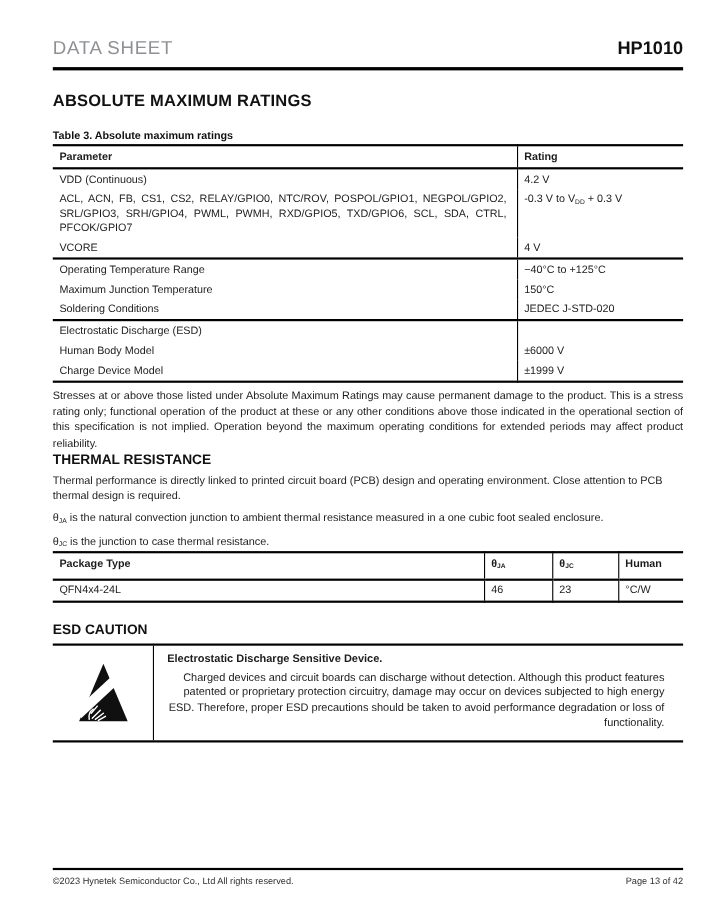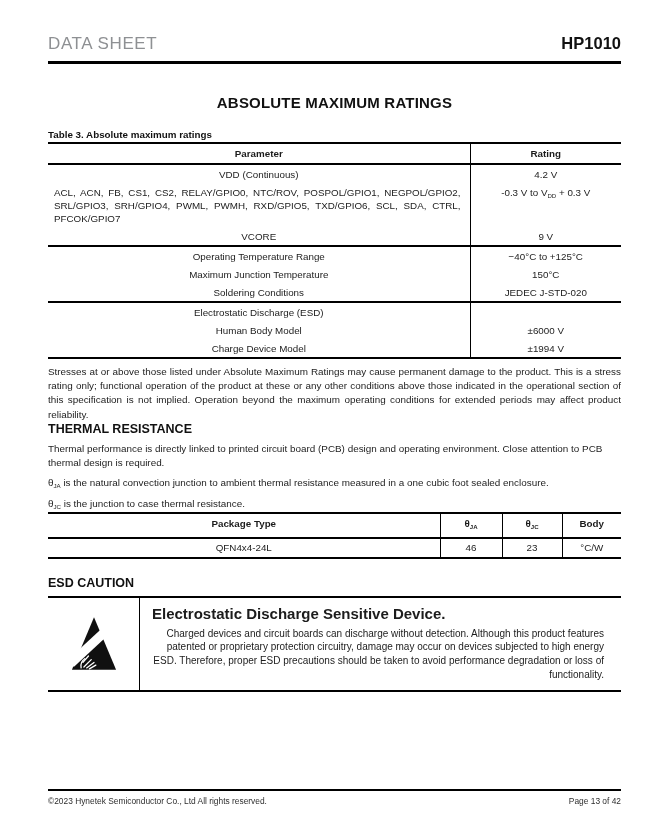--- a/index.html
+++ b/index.html
@@ -17,34 +17,34 @@
   .doc-header {
     display: flex; justify-content: space-between; align-items: baseline;
     border-bottom: 3px solid #000;
     padding-bottom: 7px;
   }
   .doc-type { font-size: 17px; color: #8e9093; letter-spacing: 0.6px; }
   .part-number { font-size: 16.5px; font-weight: bold; color: #111; margin-left: 32px; }
 
   h1.page-title {
     font-size: 15px; font-weight: bold; letter-spacing: 0.2px;
-    margin-top: 30px; color: #111; text-align: center;
+    margin-top: 19px; color: #111;
   }
 
   .tbl-caption {
     font-size: 9.8px; font-weight: bold; color: #111;
     margin-top: 18px; margin-bottom: 2px;
   }
 
   
   table { border-collapse: collapse; width: 573px; table-layout: fixed; }
   table { border-top: 2px solid #000; border-bottom: 2px solid #000; }
   th, td {
     font-size: 9.8px; line-height: 13px;
-    text-align: center; vertical-align: top;
+    text-align: left; vertical-align: top;
     padding: 2.5px 6px;
   }
   thead th { font-weight: bold; border-bottom: 2px solid #000; padding-top: 3px; padding-bottom: 3px; }
   .t3 col.c-param { width: 422px; }
   .t3 col.c-rating { width: 151px; }
   .t3 th:first-child, .t3 td:first-child { border-right: 1px solid #000; }
   tr.group-start td { border-top: 2px solid #000; }
   td.justify { text-align: justify; padding-right: 9px; }
 
   .t4 col.c1 { width: 392px; }
@@ -72,21 +72,21 @@
     border-top: 2px solid #000; border-bottom: 2px solid #000;
     display: flex; width: 573px; min-height: 84px;
   }
   .esd-icon-cell {
     width: 92px; flex: 0 0 92px;
     border-right: 1px solid #000;
     display: flex; align-items: center; justify-content: center;
     padding: 8px 0;
   }
   .esd-text-cell { padding: 7px 16px 9px 12px; }
-  .esd-title { font-size: 15px; font-weight: bold; }
+  .esd-title { font-size: 10px; font-weight: bold; }
   .esd-body { font-size: 10px; line-height: 13.6px; margin-top: 5px; max-width: 452px; text-align: right; }
 
   
   .footer {
     position: absolute; left: 48px; top: 789px; width: 573px;
     border-top: 2px solid #000;
     padding-top: 5px;
     display: flex; justify-content: space-between;
     font-size: 8.4px; color: #2e2e2e;
   }
@@ -119,21 +119,21 @@
       <tr>
         <td>VDD (Continuous)</td>
         <td>4.2 V</td>
       </tr>
       <tr>
         <td class="justify">ACL, ACN, FB, CS1, CS2, RELAY/GPIO0, NTC/ROV, POSPOL/GPIO1, NEGPOL/GPIO2, SRL/GPIO3, SRH/GPIO4, PWML, PWMH, RXD/GPIO5, TXD/GPIO6, SCL, SDA, CTRL, PFCOK/GPIO7</td>
         <td><span>-0.3 V to V</span><span class="sub">DD</span><span> + 0.3 V</span></td>
       </tr>
       <tr>
         <td>VCORE</td>
-        <td>9 V</td>
+        <td>4 V</td>
       </tr>
       <tr class="group-start">
         <td>Operating Temperature Range</td>
         <td>−40°C to +125°C</td>
       </tr>
       <tr>
         <td>Maximum Junction Temperature</td>
         <td>150°C</td>
       </tr>
       <tr>
@@ -143,21 +143,21 @@
       <tr class="group-start">
         <td>Electrostatic Discharge (ESD)</td>
         <td></td>
       </tr>
       <tr>
         <td>Human Body Model</td>
         <td>±6000 V</td>
       </tr>
       <tr>
         <td>Charge Device Model</td>
-        <td>±1994 V</td>
+        <td>±1999 V</td>
       </tr>
     </tbody>
   </table>
 
   <p class="body-text">Stresses at or above those listed under Absolute Maximum Ratings may cause permanent damage to the product. This is a stress rating only; functional operation of the product at these or any other conditions above those indicated in the operational section of this specification is not implied. Operation beyond the maximum operating conditions for extended periods may affect product reliability.</p>
 
   <h2 class="section-title">THERMAL RESISTANCE</h2>
   <p class="body-text" style="text-align:left">Thermal performance is directly linked to printed circuit board (PCB) design and operating environment. Close attention to PCB thermal design is required.</p>
 
   <p class="note-line"><span>θ</span><span class="sub">JA</span><span> is the natural convection junction to ambient thermal resistance measured in a one cubic foot sealed enclosure.</span></p>
@@ -168,21 +168,21 @@
         <col class="c1">
         <col class="c2">
         <col class="c3">
         <col class="c4">
       </colgroup>
     <thead>
       <tr>
         <th>Package Type</th>
         <th><span>θ</span><span class="sub">JA</span></th>
         <th><span>θ</span><span class="sub">JC</span></th>
-        <th>Body</th>
+        <th>Human</th>
       </tr>
     </thead>
     <tbody>
       <tr>
         <td>QFN4x4-24L</td>
         <td>46</td>
         <td>23</td>
         <td>°C/W</td>
       </tr>
     </tbody>

